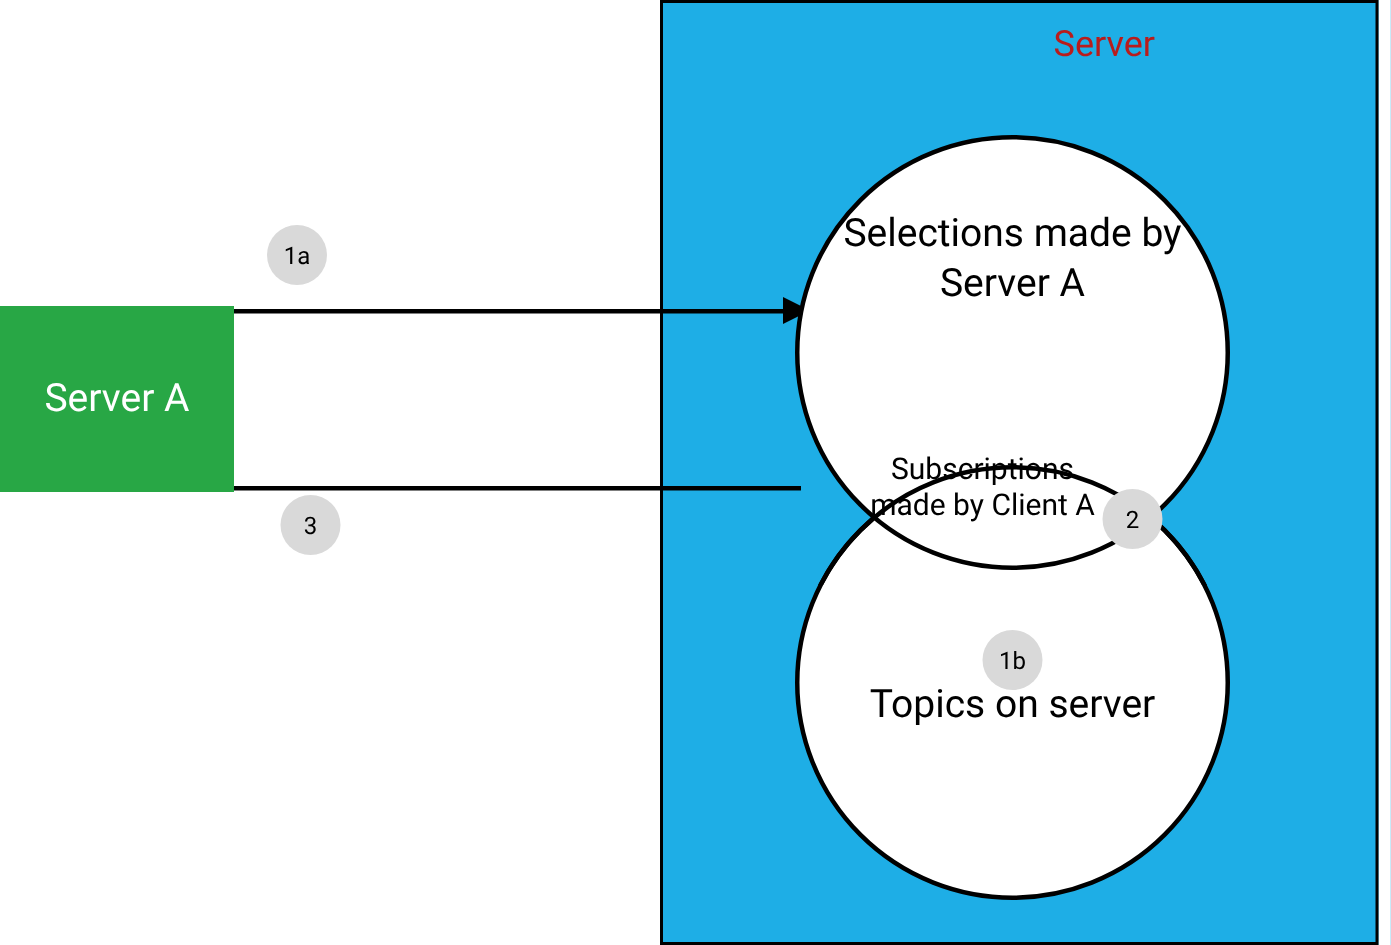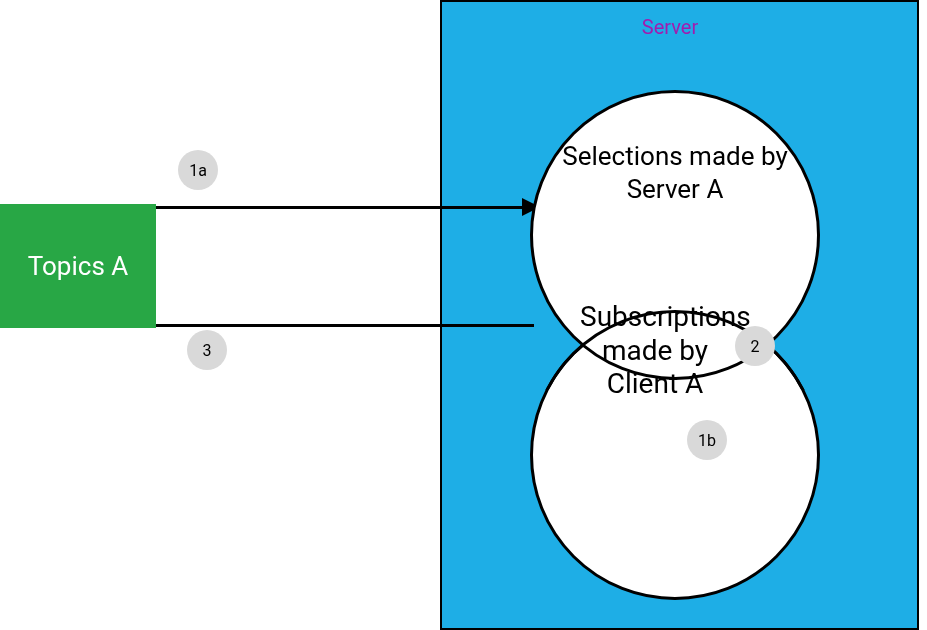--- a/index.html
+++ b/index.html
@@ -24,23 +24,23 @@
     height: 630px;
     background: #1eaee6;
     border: 2px solid #000;
     box-sizing: border-box;
   }
   .server-title {
     position: absolute;
     left: 570px;
     top: 15px;
     width: 200px;
-    text-align: center;
-    font-size: 20px;
-    color: #a21caf;
+    text-align: right;
+    font-size: 24px;
+    color: #b91c1c;
   }
   .client-box {
     position: absolute;
     left: 0;
     top: 204px;
     width: 156px;
     height: 124px;
     background: #28a745;
     display: flex;
     align-items: center;
@@ -93,21 +93,21 @@
     font-size: 26px;
     line-height: 1.25;
     z-index: 4;
   }
   .label-subscriptions {
     position: absolute;
     left: 580px;
     top: 300px;
     width: 150px;
     text-align: center;
-    font-size: 28px;
+    font-size: 20px;
     line-height: 1.2;
     z-index: 4;
   }
   .label-topics {
     position: absolute;
     left: 560px;
     top: 455px;
     width: 230px;
     text-align: center;
     font-size: 26px;
@@ -122,21 +122,21 @@
     display: flex;
     align-items: center;
     justify-content: center;
     font-size: 16px;
     color: #000;
     z-index: 5;
   }
   .badge-1a { left: 178px; top: 150px; }
   .badge-3  { left: 187px; top: 330px; }
   .badge-2  { left: 735px; top: 326px; }
-  .badge-1b { left: 655px; top: 420px; margin-left: 32px; }
+  .badge-1b { left: 655px; top: 420px; }
 
   
   .line {
     position: absolute;
     height: 3px;
     background: #000;
     z-index: 0;
   }
   .arrow-head {
     position: absolute;
@@ -157,28 +157,29 @@
 <div class="canvas">
 
   <div class="server-panel"></div>
   <div class="server-title">Server</div>
 
   <div class="line line-top"></div>
   <div class="arrow-head arrow-top-head"></div>
   <div class="line line-bottom"></div>
 
   <div class="client-box">
-    <span>Topics A</span>
+    <span>Server A</span>
   </div>
 
   <div class="circle circle-bottom"></div>
   <div class="circle circle-top"></div>
   <div class="lens-arc"></div>
 
   <div class="label-selections">Selections made by Server A</div>
   <div class="label-subscriptions">Subscriptions made by Client A</div>
+  <div class="label-topics">Topics on server</div>
 
   <div class="badge badge-1a">1a</div>
   <div class="badge badge-3">3</div>
   <div class="badge badge-2">2</div>
   <div class="badge badge-1b">1b</div>
 
 </div>
 
 </body></html>

